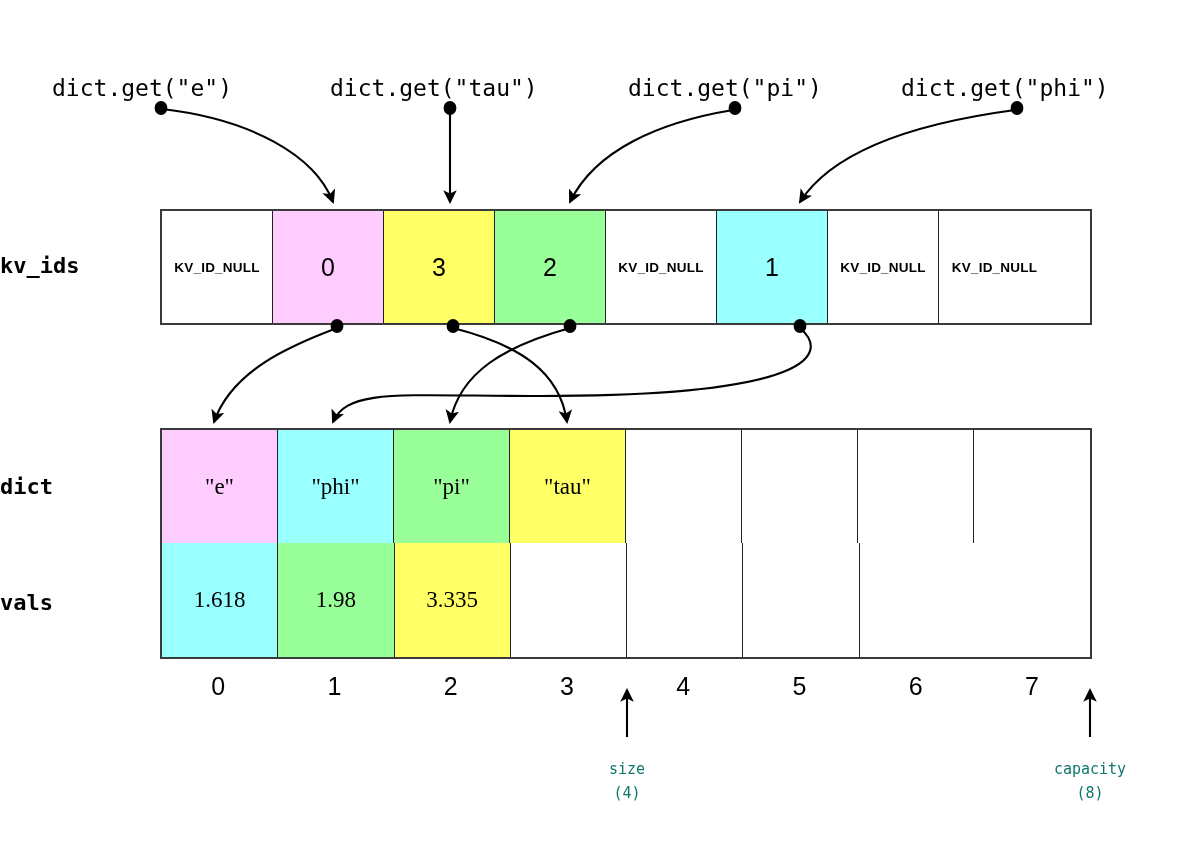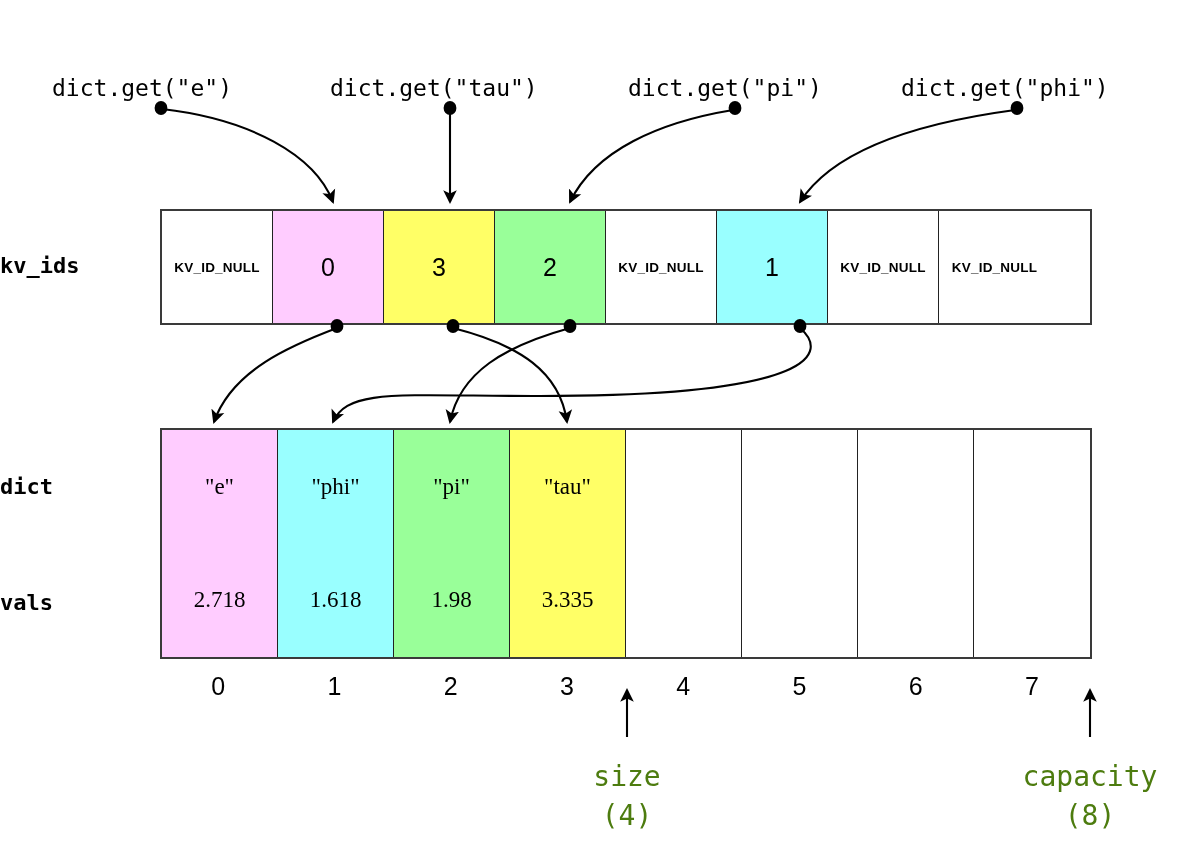--- a/index.html
+++ b/index.html
@@ -112,22 +112,22 @@
     text-align: center;
     font-family: "Liberation Sans", sans-serif;
     font-size: 25px;
     color: #000000;
   }
 
   
   .marker-label {
     position: absolute;
     font-family: "DejaVu Sans Mono", "Liberation Mono", monospace;
-    font-size: 28px;
-    color: #4d7c0f;
+    font-size: 15px;
+    color: #0f766e;
     text-align: center;
     white-space: nowrap;
     transform: translateX(-50%);
   }
   .marker-label .mval {
     display: block;
     margin-top: 6px;
   }
 </style>
 </head>
@@ -192,23 +192,20 @@
       </div>
     <div class="cell" style="background:#FFFFFF;">
       <span class="kv-text"></span>
       </div>
     <div class="cell" style="background:#FFFFFF;">
       <span class="kv-text"></span>
       </div>
   </div>
 
   <div class="grid kvrow" style="left:160px; top:543px; width:932px; border-top:none;">
-    <div class="cell" style="background:#FFCCFF;">
-      <span class="kv-text">2.718</span>
-      </div>
     <div class="cell" style="background:#99FFFF;">
       <span class="kv-text">1.618</span>
       </div>
     <div class="cell" style="background:#99FF99;">
       <span class="kv-text">1.98</span>
       </div>
     <div class="cell" style="background:#FFFF66;">
       <span class="kv-text">3.335</span>
       </div>
     <div class="cell" style="background:#FFFFFF;">

